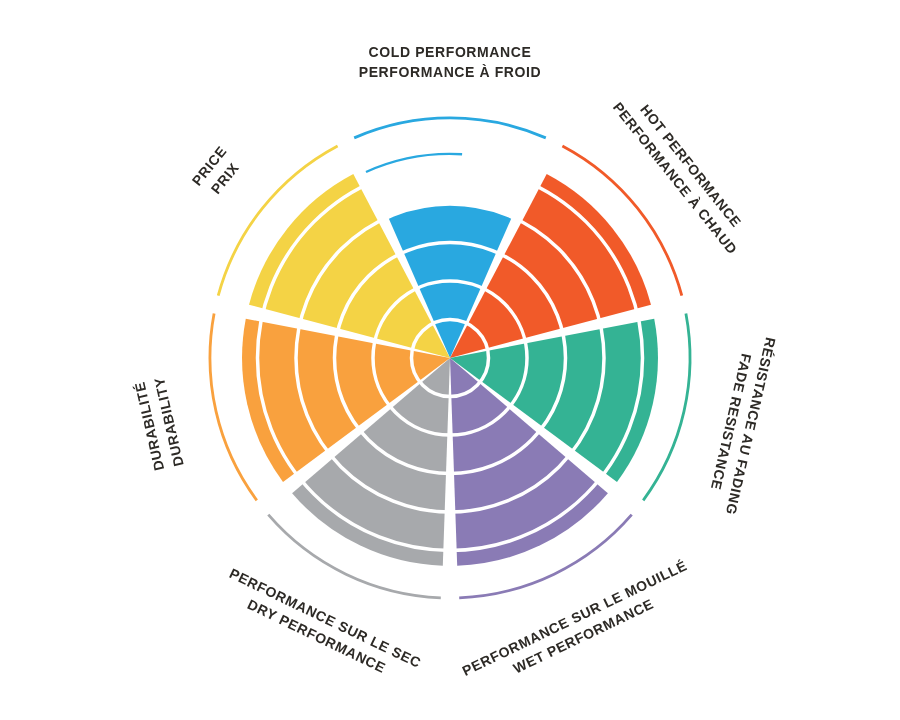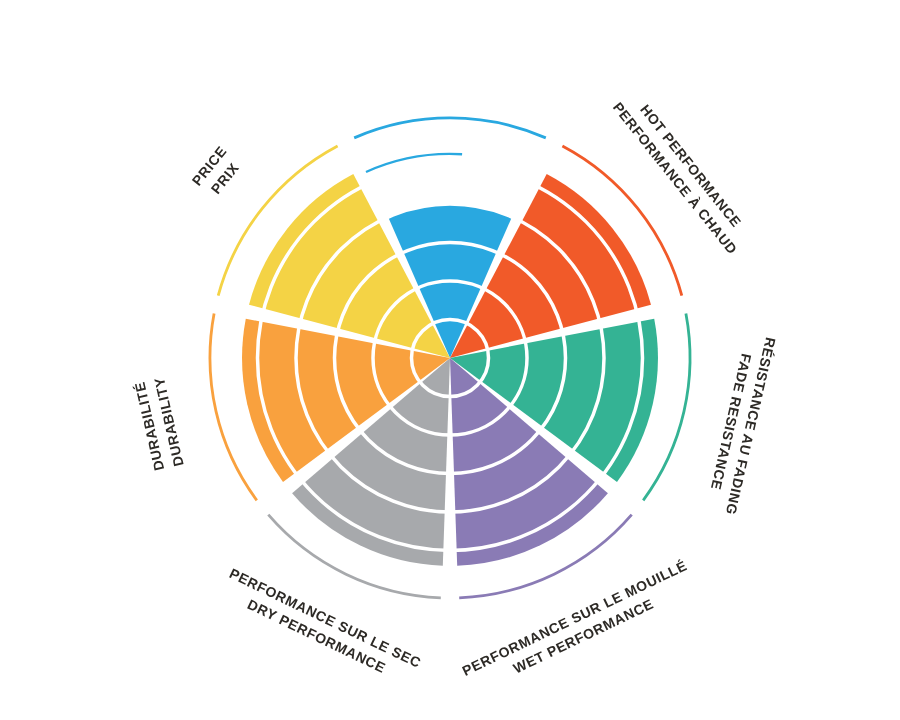--- a/index.html
+++ b/index.html
@@ -43,20 +43,24 @@
       <path d="M 354.2 137.9 A 240 240 0 0 1 545.8 137.9" fill="none" stroke="#29A8E0" stroke-width="2.8"></path>
       <path d="M 366.0 172.0 A 204.04999999999998 204.04999999999998 0 0 1 462.1 154.3" fill="none" stroke="#29A8E0" stroke-width="2.4"></path>
       <path d="M 562.4 145.9 A 240 240 0 0 1 681.8 295.7" fill="none" stroke="#F15A29" stroke-width="2.8"></path>
       <path d="M 685.9 313.6 A 240 240 0 0 1 643.2 500.3" fill="none" stroke="#34B394" stroke-width="2.8"></path>
       <path d="M 631.7 514.7 A 240 240 0 0 1 459.2 597.8" fill="none" stroke="#8A7BB5" stroke-width="2.8"></path>
       <path d="M 440.8 597.8 A 240 240 0 0 1 268.3 514.7" fill="none" stroke="#A7A9AC" stroke-width="2.8"></path>
       <path d="M 256.8 500.3 A 240 240 0 0 1 214.1 313.6" fill="none" stroke="#F9A13E" stroke-width="2.8"></path>
       <path d="M 218.2 295.7 A 240 240 0 0 1 337.6 145.9" fill="none" stroke="#F4D345" stroke-width="2.8"></path>
     </svg>
 
+  <div class="lbl lbl-cold">
+    <div>COLD PERFORMANCE</div>
+    <div>PERFORMANCE À FROID</div>
+  </div>
 
   <div class="lbl lbl-hot">
     <div>HOT PERFORMANCE</div>
     <div>PERFORMANCE À CHAUD</div>
   </div>
 
   <div class="lbl lbl-fade">
     <div>RÉSISTANCE AU FADING</div>
     <div>FADE RESISTANCE</div>
   </div>

